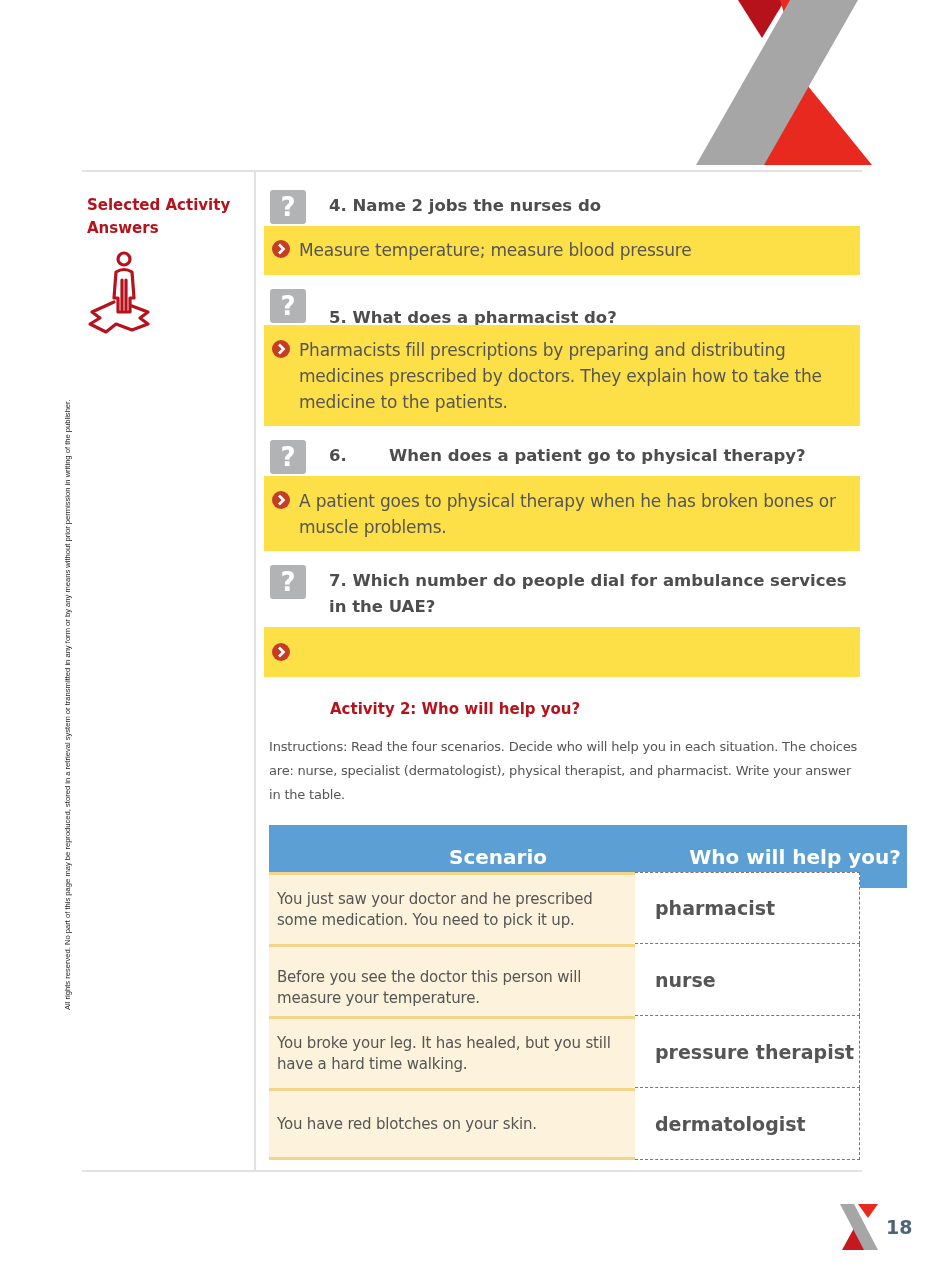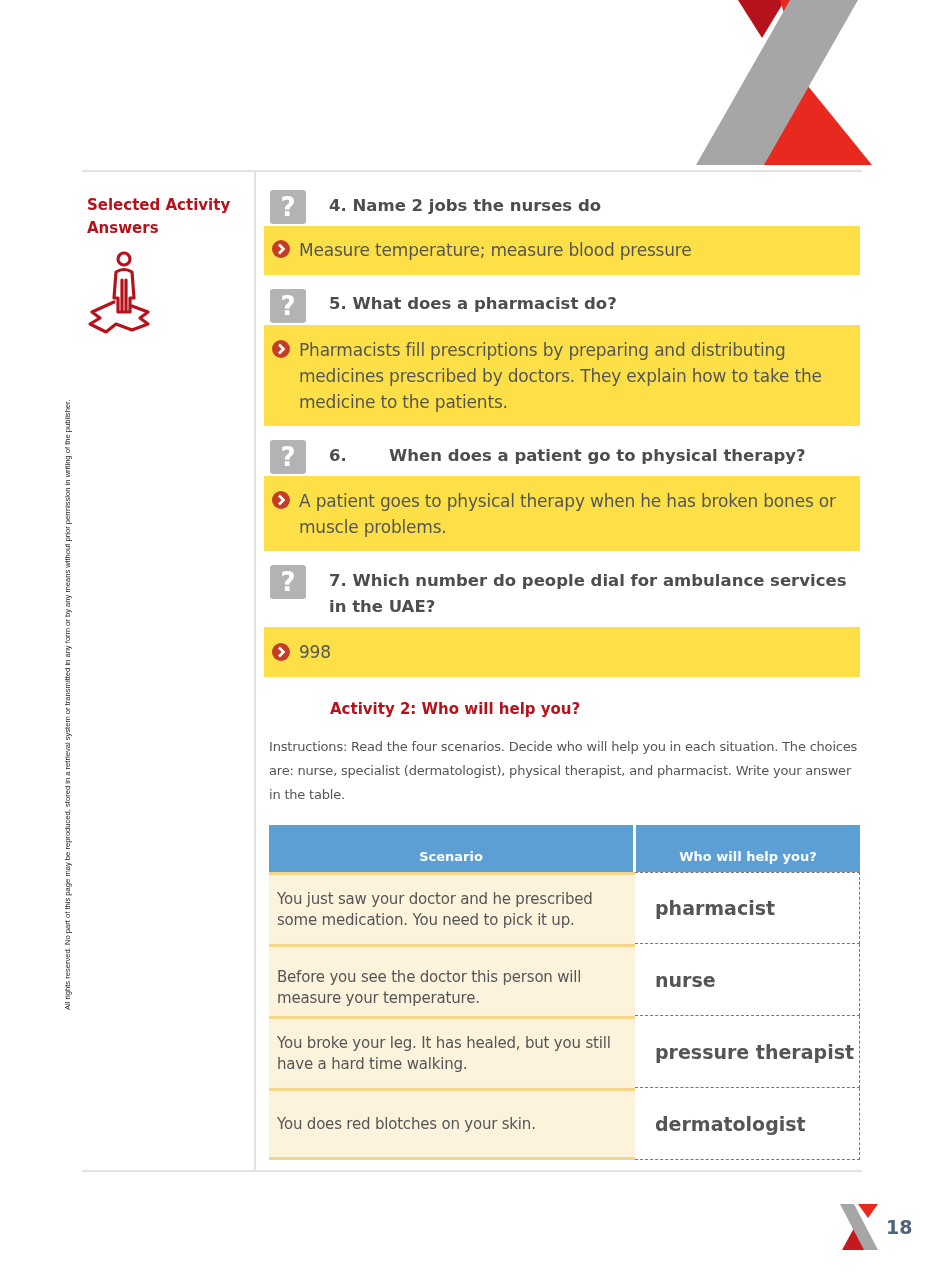--- a/index.html
+++ b/index.html
@@ -33,22 +33,22 @@
     .a-icon { position:absolute; left:8px; width:18px; height:18px; border-radius:50%; background:#c63d26; }
     .a-icon svg { display:block; }
     .a-text { position:absolute; left:35px; right:8px; font-size:17px; line-height:26px; color:#555; letter-spacing:-0.2px; }
 
     
     #act-title { position:absolute; left:330px; top:700px; font-weight:bold; font-size:15px; color:#b5121b; }
     #instructions { position:absolute; left:269px; top:735px; width:590px; font-size:13px; line-height:24px; color:#555; letter-spacing:-0.2px; }
 
     
     #table { position:absolute; left:269px; top:825px; width:592px; }
-    .th { position:absolute; top:0; height:63px; background:#5b9fd4; color:#fff; font-weight:bold; font-size:13px;
-      display:flex; align-items:center; justify-content:center; }
+    .th { position:absolute; top:0; height:63px; background:#5b9fd4; color:#fff; font-weight:bold; font-size:20px;
+      display:flex; align-items:center; justify-content:center;padding-left:47px; }
     .tr-scn { position:absolute; left:0; width:366px; background:#fdf3dc; border-top:3px solid #f3d58a;
       font-size:15px; line-height:21px; color:#555; box-sizing:border-box; padding:0 8px;
       display:flex; align-items:center; letter-spacing:-0.2px; }
     .tr-ans { position:absolute; left:366px; width:225px; background:#fff; border-bottom:1px dashed #777;
       border-right:1px dashed #777; box-sizing:border-box; padding-left:20px; font-weight:bold; font-size:19px; color:#555;
       display:flex; align-items:center; }
 
     #logo-bottom { position:absolute; left:838px; top:1204px; width:42px; height:46px; }
     #page-number { position:absolute; left:886px; top:1216px; font-weight:bold; font-size:19px; color:#4f6479; }
   </style>
@@ -85,21 +85,21 @@
   <div class="a-icon" style="top:14px;">
     <svg width="18" height="18" viewBox="0 0 18 18">
         <path d="M7 4.5 L11.5 9 L7 13.5" stroke="#fff" stroke-width="2.6" fill="none"></path>
       </svg>
   </div>
   <div class="a-text" style="top:11px;">Measure temperature; measure blood pressure</div>
 </div>
 
 <div class="q-row" style="top:289px;">
   <div class="q-badge">?</div>
-  <div class="q-text" style="top:2px;">5. What does a pharmacist do?</div>
+  <div class="q-text" style="top:16px;">5. What does a pharmacist do?</div>
 </div>
 <div class="a-box" style="top:325px; height:101px;">
   <div class="a-icon" style="top:15px;">
     <svg width="18" height="18" viewBox="0 0 18 18">
         <path d="M7 4.5 L11.5 9 L7 13.5" stroke="#fff" stroke-width="2.6" fill="none"></path>
       </svg>
   </div>
   <div class="a-text" style="top:12px;">Pharmacists fill prescriptions by preparing and distributing medicines prescribed by doctors.  They explain how to take the medicine to the patients.</div>
 </div>
 
@@ -120,40 +120,39 @@
 <div class="q-row" style="top:565px;">
   <div class="q-badge">?</div>
   <div class="q-text" style="top:3px; width:530px; white-space:normal;">7. Which number do people dial for ambulance services in the UAE?</div>
 </div>
 <div class="a-box" style="top:627px; height:50px;">
   <div class="a-icon" style="top:16px;">
     <svg width="18" height="18" viewBox="0 0 18 18">
         <path d="M7 4.5 L11.5 9 L7 13.5" stroke="#fff" stroke-width="2.6" fill="none"></path>
       </svg>
   </div>
-  <div class="a-text" style="top:12px;">998</div>
 </div>
 
 <div id="act-title">Activity 2: Who will help you?</div>
 <div id="instructions">Instructions: Read the four scenarios.  Decide who will help you in each situation. The choices are: nurse, specialist (dermatologist), physical therapist, and pharmacist. Write your answer in the table.</div>
 
 <div id="table">
   <div class="th" style="left:0; width:364px;">Scenario</div>
   <div class="th" style="left:367px; width:224px;">Who will help you?</div>
 
   <div class="tr-scn" style="top:47px; height:72px;">You just saw your doctor and he prescribed some medication.  You need to pick it up.</div>
   <div class="tr-ans" style="top:47px; height:72px; border-top:1px dashed #777;">pharmacist</div>
 
   <div class="tr-scn" style="top:119px; height:84px;">Before you see the doctor this person will measure your temperature.</div>
   <div class="tr-ans" style="top:119px; height:72px;">nurse</div>
 
   <div class="tr-scn" style="top:191px; height:72px;">You broke your leg.  It has healed, but you still have a hard time walking.</div>
   <div class="tr-ans" style="top:191px; height:72px;">pressure therapist</div>
 
-  <div class="tr-scn" style="top:263px; height:72px; border-bottom:3px solid #f3d58a;">You does red blotches on your skin.</div>
+  <div class="tr-scn" style="top:263px; height:72px; border-bottom:3px solid #f3d58a;">You have red blotches on your skin.</div>
   <div class="tr-ans" style="top:263px; height:72px;">dermatologist</div>
 </div>
 
 <svg id="logo-bottom" viewBox="0 0 42 46">
   <polygon points="20,0 40,0 30,14" fill="#e8291f"></polygon>
   <polygon points="16,24 30,46 4,46" fill="#c41a1f"></polygon>
   <polygon points="2,0 16,0 40,46 26,46" fill="#a6a6a6"></polygon>
 </svg>
 <div id="page-number">18</div>
 

